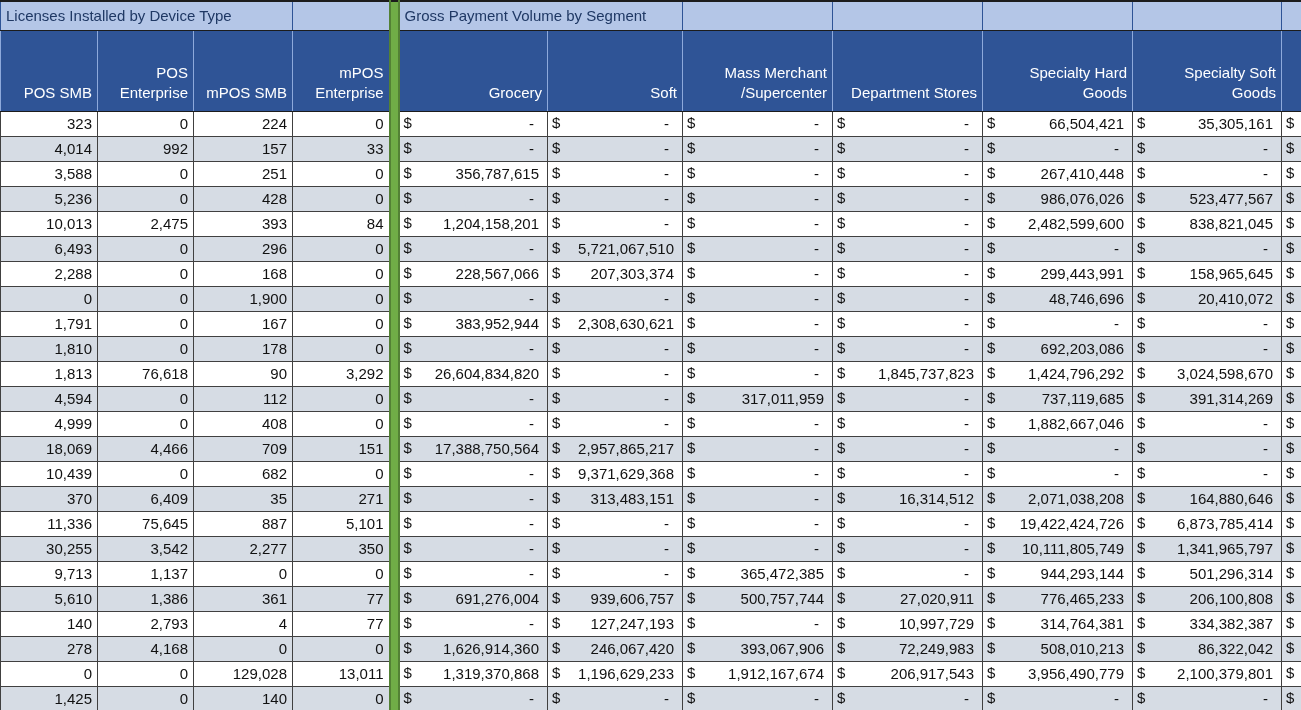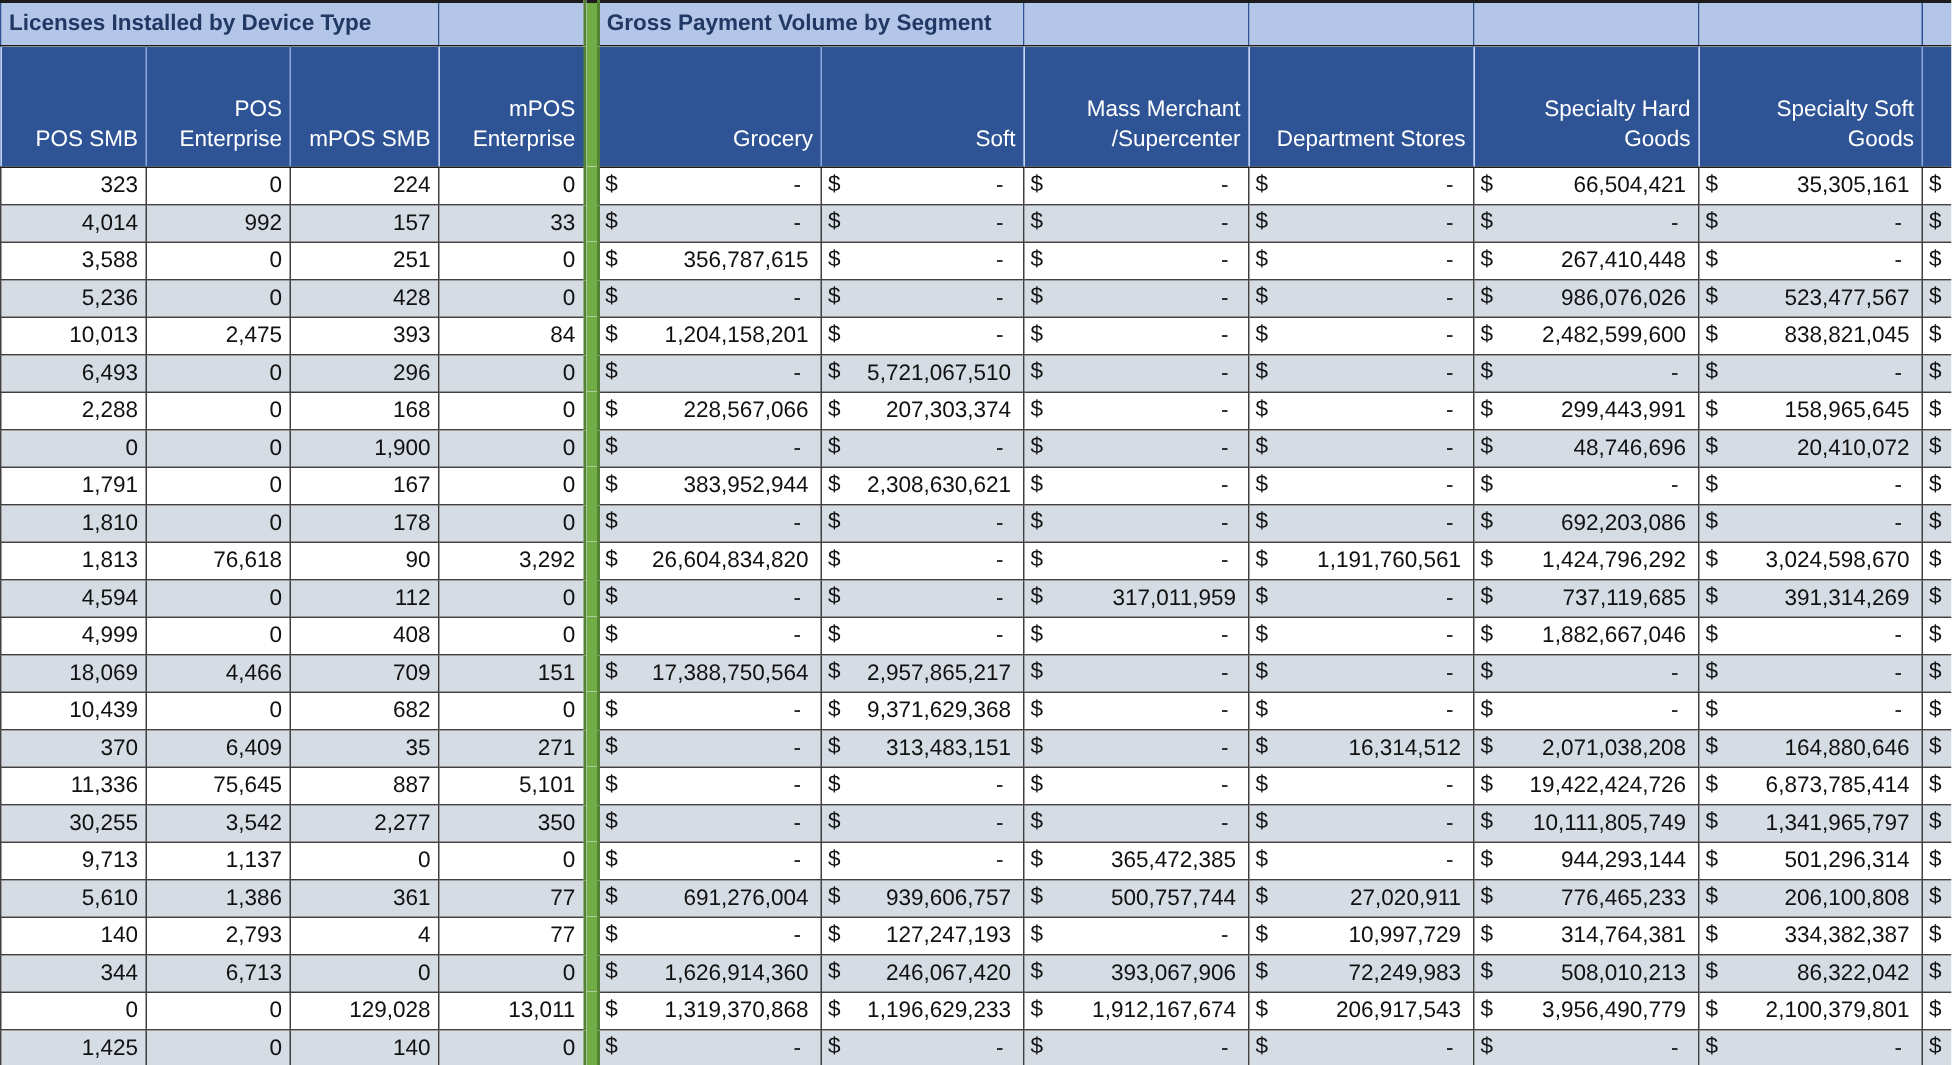--- a/index.html
+++ b/index.html
@@ -12,21 +12,21 @@
     border-top:2px solid #1c1c1c;
   }
   td { box-sizing:border-box; overflow:hidden; }
 
   
   tr.title-row td {
     height:29px;
     background:#B4C6E7;
     color:#1F3864;
     font-size:15px;
-    font-weight:bold;
+    font-weight:normal;
     text-align:left;
     vertical-align:middle;
     padding:1px 4px 2px 5px;
     border:1px solid #2F5496;
     border-bottom:1px solid #1c1c1c;
     white-space:nowrap;
     margin-top:28px;
   }
 
   
@@ -480,21 +480,21 @@
           <td class="acct">
             <span class="cur">$</span>
             <span class="amt dash">-</span>
           </td>
           <td class="acct">
             <span class="cur">$</span>
             <span class="amt dash">-</span>
           </td>
           <td class="acct">
             <span class="cur">$</span>
-            <span class="amt">1,191,760,561</span>
+            <span class="amt">1,845,737,823</span>
           </td>
           <td class="acct">
             <span class="cur">$</span>
             <span class="amt">1,424,796,292</span>
           </td>
           <td class="acct">
             <span class="cur">$</span>
             <span class="amt">3,024,598,670</span>
           </td>
           <td class="acct">
@@ -835,22 +835,22 @@
           </td>
           <td class="acct">
             <span class="cur">$</span>
             <span class="amt">334,382,387</span>
           </td>
           <td class="acct">
             <span class="cur">$</span>
           </td>
         </tr>
         <tr class="data-row">
-          <td class="num">344</td>
-          <td class="num">6,713</td>
+          <td class="num">278</td>
+          <td class="num">4,168</td>
           <td class="num">0</td>
           <td class="num">0</td>
           <td class="div-col"></td>
           <td class="acct">
             <span class="cur">$</span>
             <span class="amt">1,626,914,360</span>
           </td>
           <td class="acct">
             <span class="cur">$</span>
             <span class="amt">246,067,420</span>

